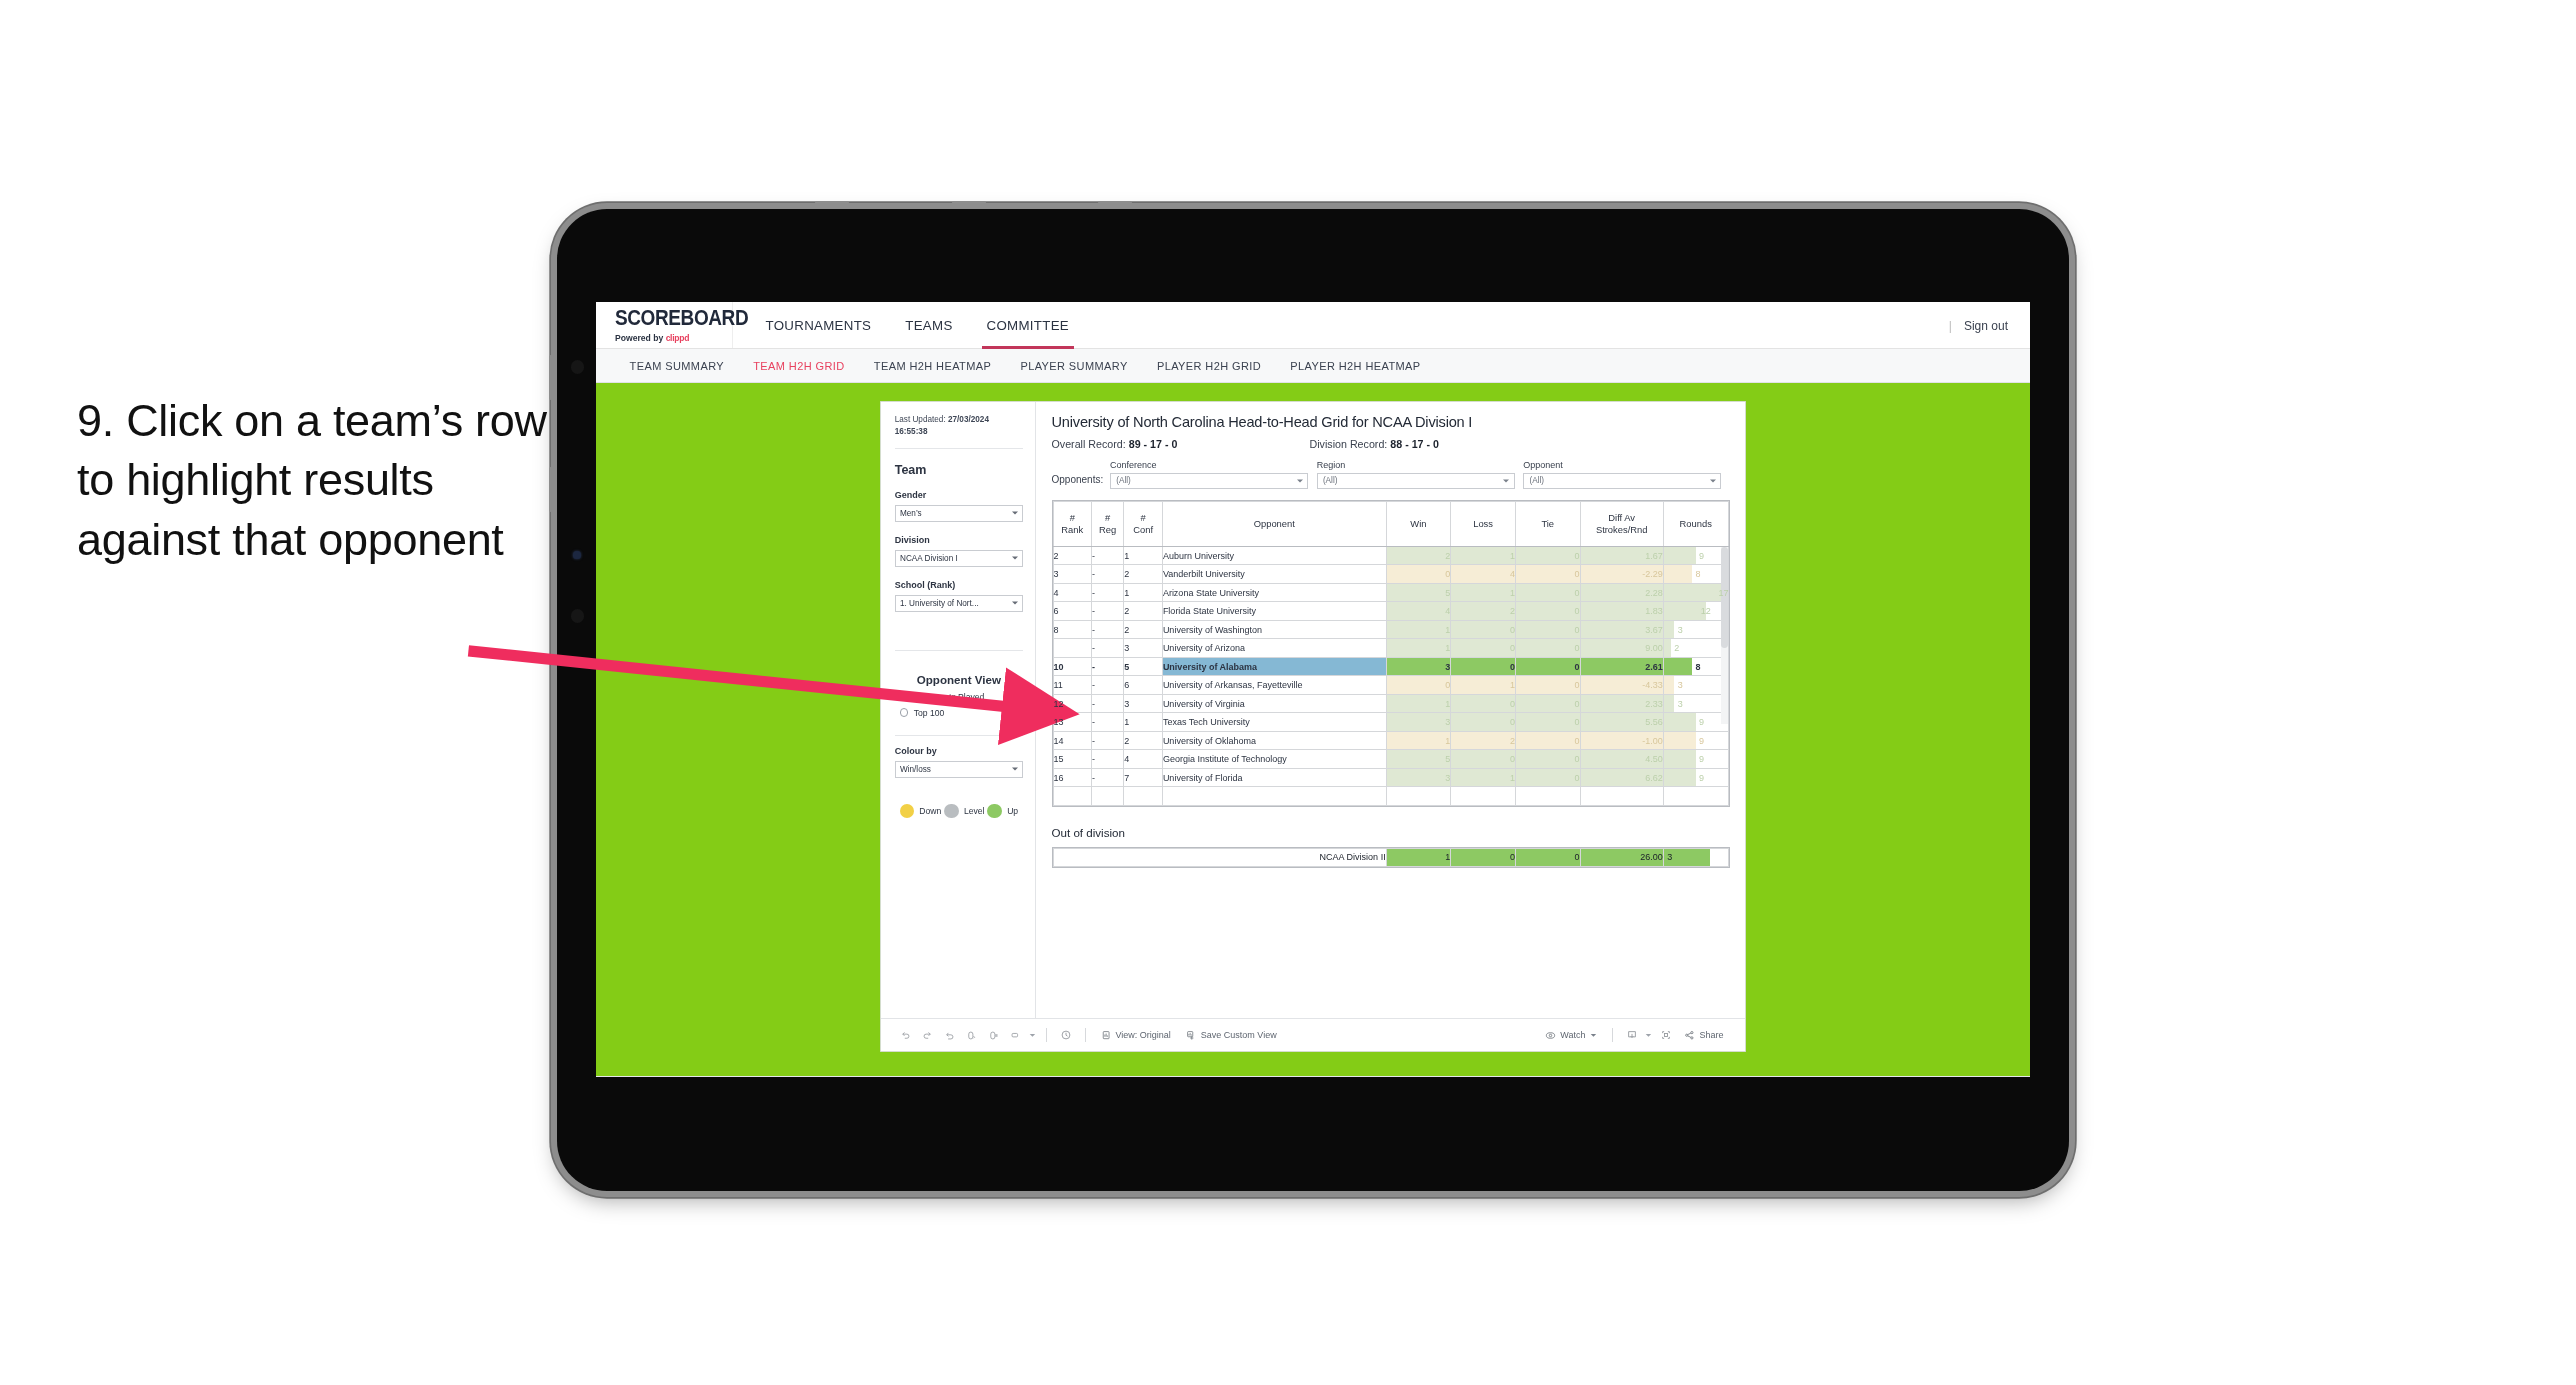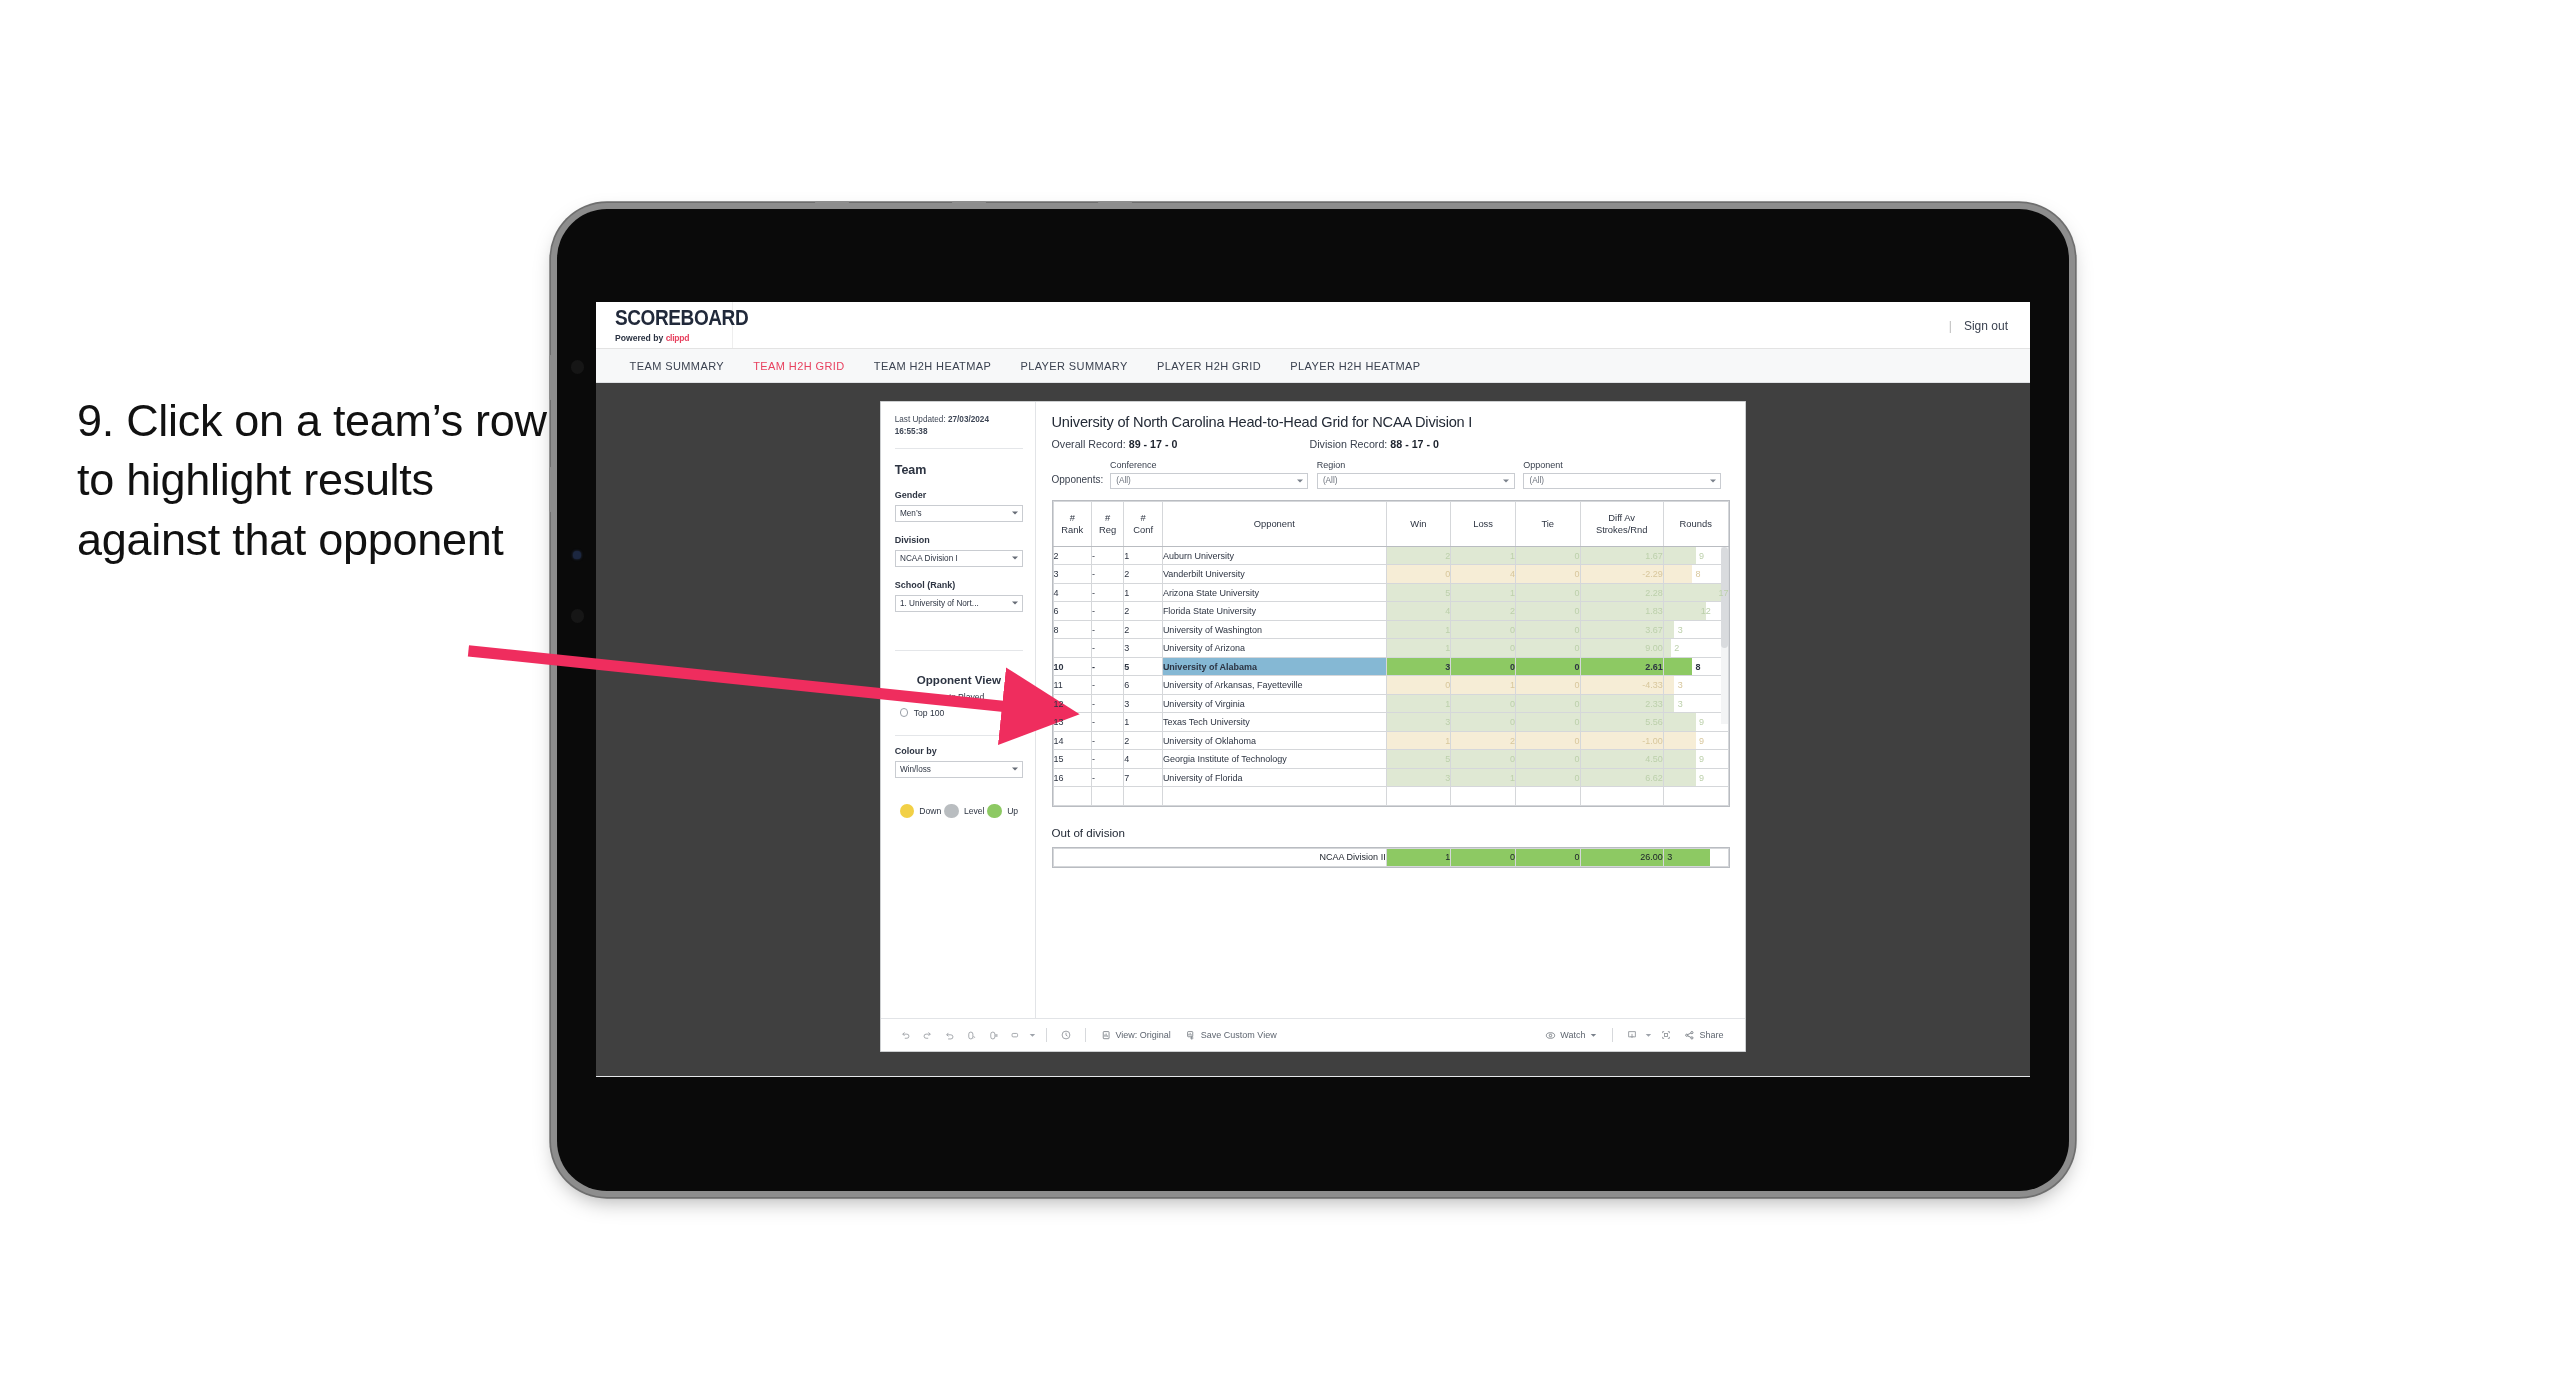--- a/index.html
+++ b/index.html
@@ -94,21 +94,21 @@
     display:flex; align-items:center; padding-left: 19px; gap: 0;
   }
   #subnav a {
     font-size: 11px; color:#3b4250; letter-spacing:0.4px;
     padding: 0 14.6px; text-decoration:none;
   }
   #subnav a.active { color:#e8415f; }
 
   
   #canvas-area {
-    height: 693px; background:#404040; padding: 19px 0 0 0;
+    height: 693px; background:#84cc16; padding: 19px 0 0 0;
     display:flex; justify-content:center;
   }
   #workbook {
     width: 864px; height: 649px; background:#ffffff;
     display:flex; flex-direction:column;
     box-shadow: 0 0 0 0.9px #dddfe2;
   }
   #wb-body { flex:1; display:flex; min-height:0; }
 
   
@@ -232,20 +232,25 @@
     <div class="cam-dot" style="top:151px"></div>
     <div class="cam-dot lens" style="top:342px"></div>
     <div class="cam-dot" style="top:400px"></div>
 
     <div id="screen">
 
       <div id="appbar">
         <div id="logo-block">
           <div id="logo-word">SCOREBOARD</div>
           <div id="logo-sub"><span>Powered by </span><span class="clippd">clippd</span></div>
+        </div>
+        <div class="topnav">
+          <a href="#">TOURNAMENTS</a>
+          <a href="#">TEAMS</a>
+          <a href="#" class="active">COMMITTEE</a>
         </div>
         <div id="signout">
           <span class="divider">|</span>
           <span>Sign out</span>
         </div>
       </div>
 
       <div id="subnav">
         <a href="#">TEAM SUMMARY</a>
         <a href="#" class="active">TEAM H2H GRID</a>

